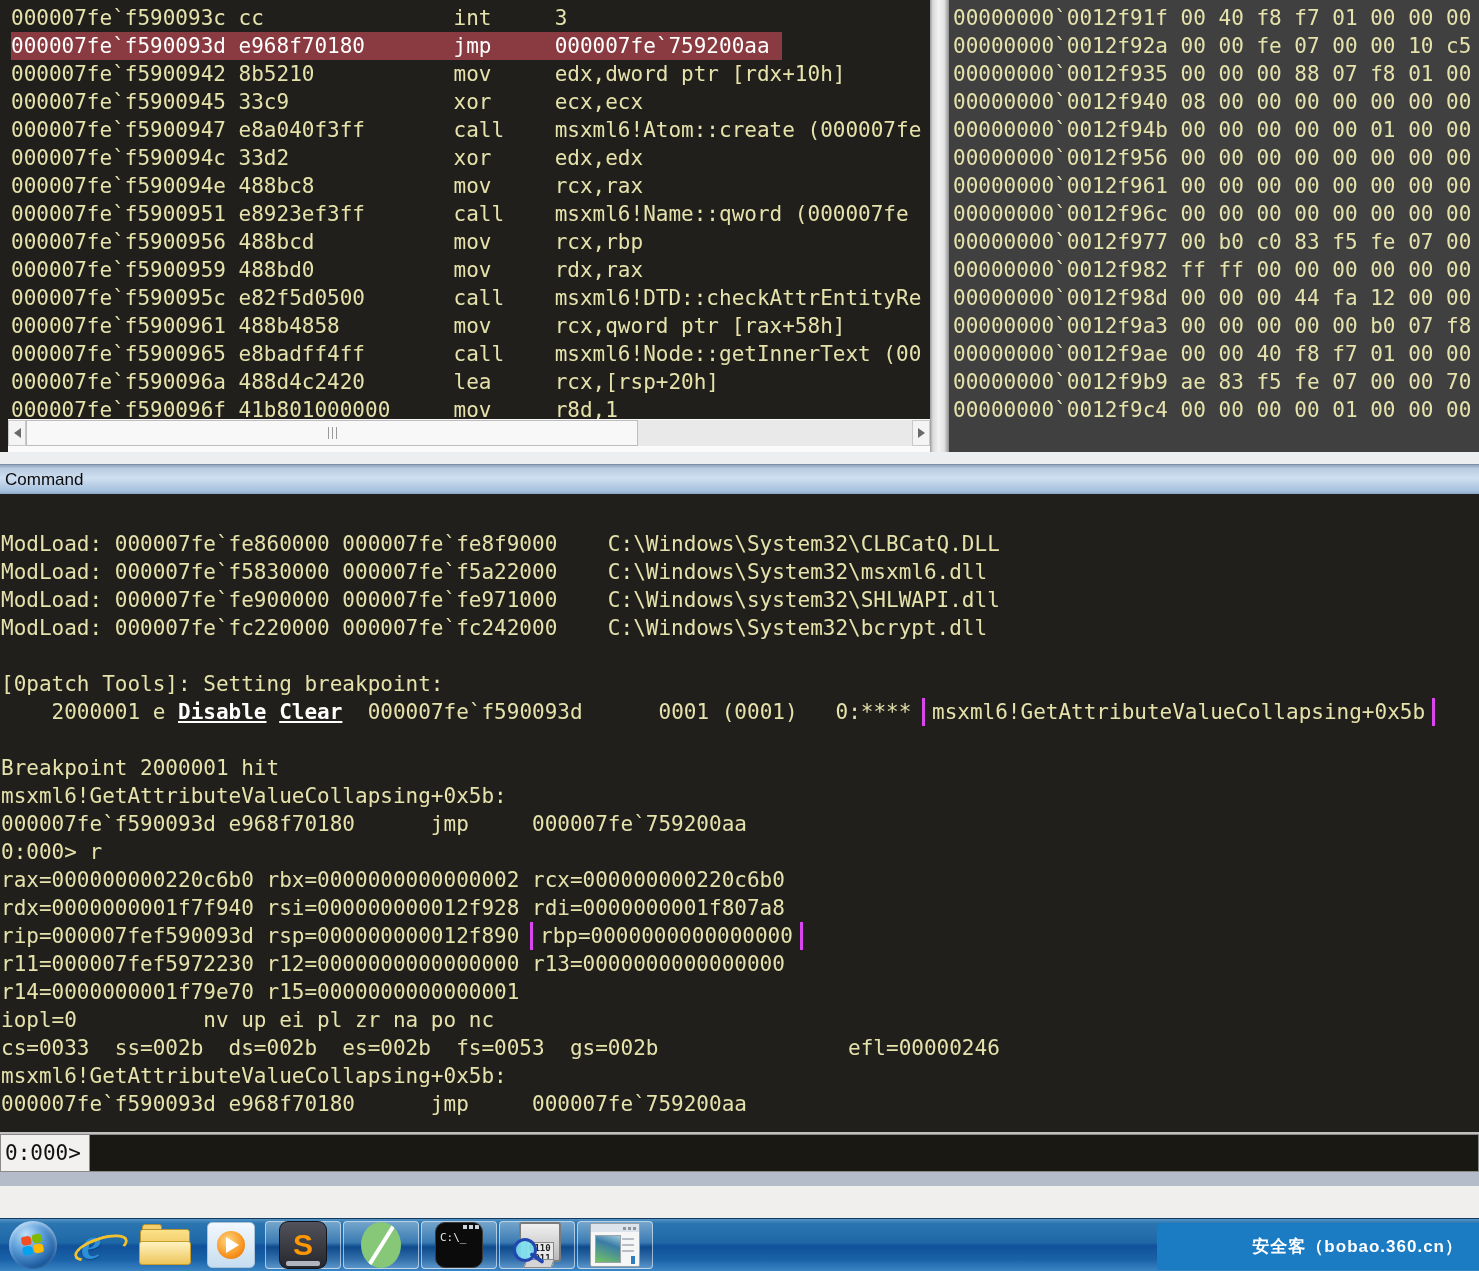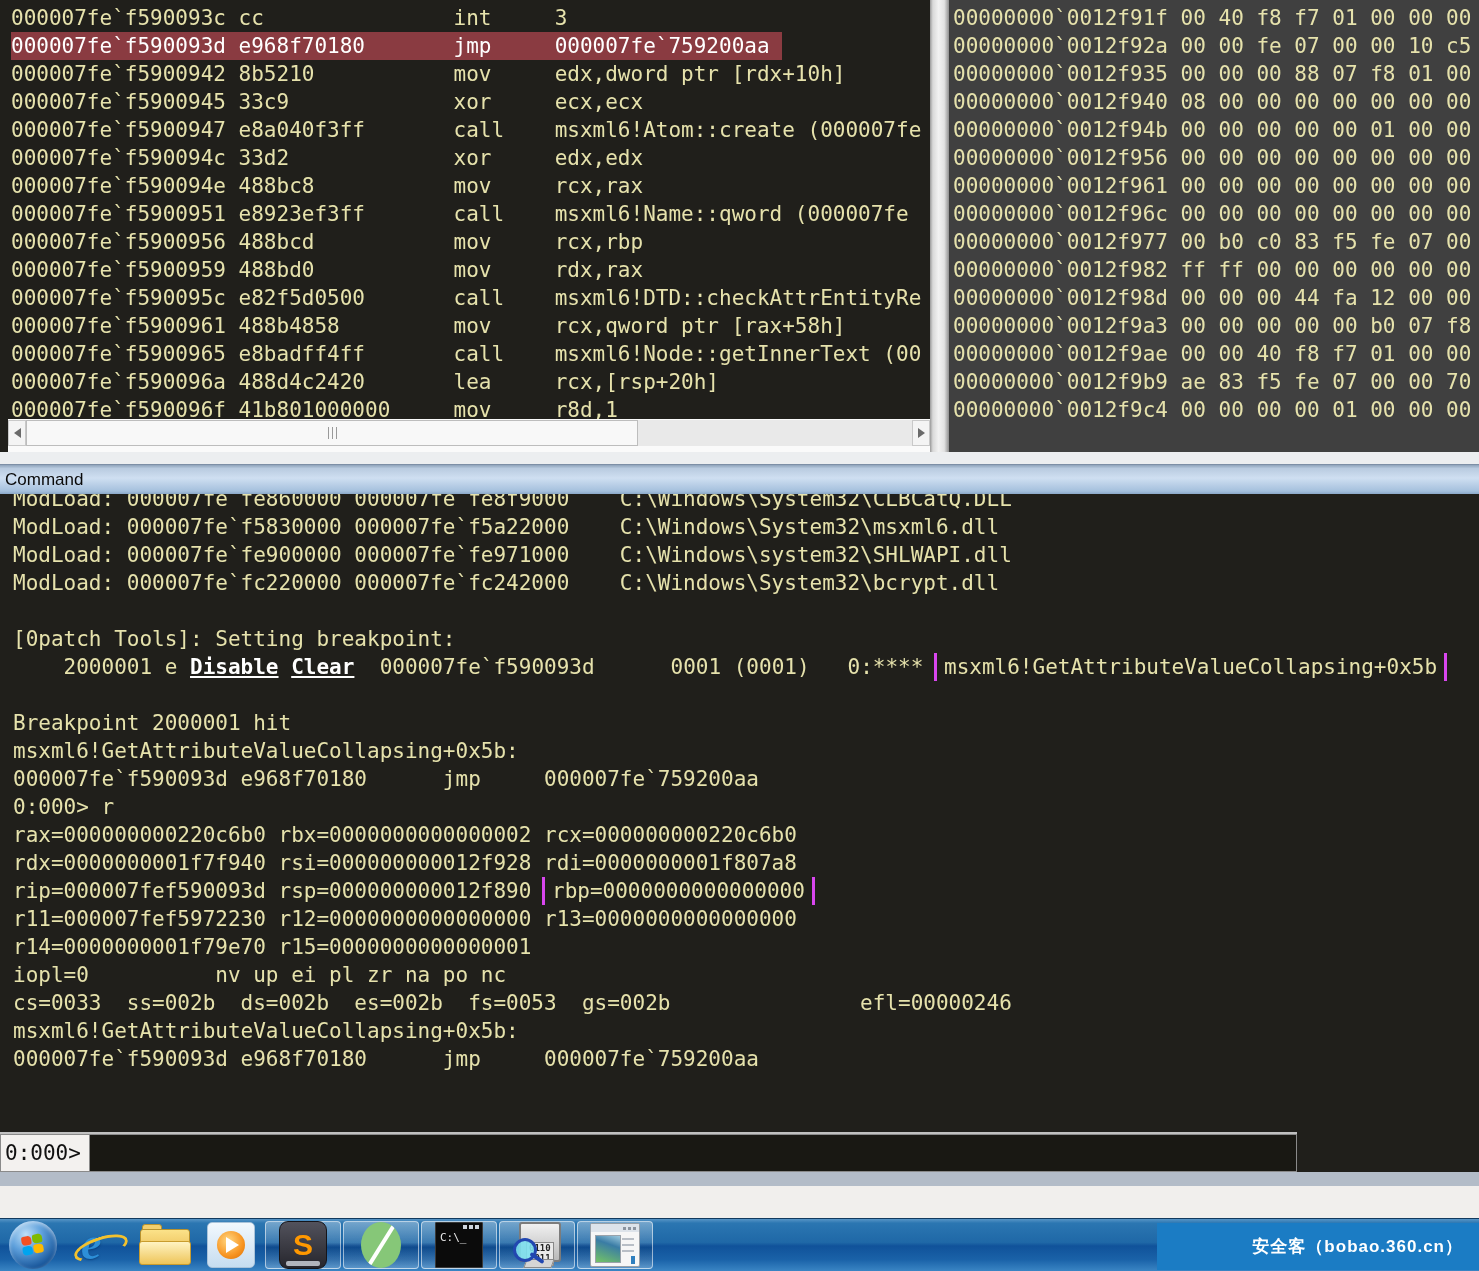--- a/index.html
+++ b/index.html
@@ -33,27 +33,27 @@
 
   
   .frame-strip{position:absolute;left:0;top:452px;width:1479px;height:12px;background:#eceef0;}
   .cmd-titlebar{position:absolute;left:0;top:464px;width:1479px;height:30px;
     background:linear-gradient(180deg,#8fa3bb 0,#b9cbe0 12%,#cfdff1 45%,#a5c0dd 90%,#8aa8c8 100%);
     border-top:1px solid #7d8fa6;box-sizing:border-box;
     color:#0a0a0a;font-size:17px;line-height:29px;padding-left:5px;}
 
   
   .cmd-output{position:absolute;left:0;top:494px;width:1479px;height:638px;background:#201f1b;overflow:hidden;}
-  .cmd-lines{padding-left:13px;}
+  .cmd-lines{padding-left:1px;margin-top:45px;}
   .cmd-lines .trow:first-child{margin-top:-9px;}
   .dml-link{color:#ffffff;text-decoration:underline;font-weight:bold;cursor:pointer;}
   .gbox{display:inline-block;border:3px solid #d946ef;padding:0 7px;margin:-4px -2px;line-height:30px;height:30px;}
 
   
-  .prompt-row{position:absolute;left:0;top:1132px;width:1297px;height:40px;border-top:2px solid #c0c0c0;box-sizing:border-box;display:flex;}
+  .prompt-row{position:absolute;left:0;top:1132px;width:1479px;height:40px;border-top:2px solid #c0c0c0;box-sizing:border-box;display:flex;}
   .prompt-label{width:90px;background:#f3f1ef;color:#111;border:1px solid #8a8a8a;box-sizing:border-box;
                 font-family:"DejaVu Sans Mono",monospace;font-size:21px;line-height:36px;padding-left:4px;}
   .prompt-input{flex:1;background:#191813;border:1px solid #8a8a8a;border-left:none;box-sizing:border-box;
                 color:#e6e2ac;font-family:"DejaVu Sans Mono",monospace;font-size:21px;outline:none;}
 
   .strip-blue{position:absolute;left:0;top:1172px;width:1479px;height:14px;background:#b3bcc8;}
   .strip-gray{position:absolute;left:0;top:1186px;width:1479px;height:32px;background:#f1efed;}
 
   
   .taskbar{position:absolute;left:0;top:1218px;width:1479px;height:53px;
@@ -100,21 +100,21 @@
   .sublime{position:relative;width:46px;height:46px;border-radius:9px;background:linear-gradient(180deg,#52525c,#26262d);
            border:1px solid #15151a;display:flex;align-items:center;justify-content:center;}
   .sublime .s{font:bold 30px "Liberation Sans",sans-serif;color:#ff9800;}
   .sublime .tray{position:absolute;bottom:2px;left:6px;width:34px;height:5px;background:#c9ced6;border-radius:2px;opacity:.85;}
 
   
   .greenapp{position:relative;width:40px;height:46px;border-radius:50%;background:#86c778;overflow:hidden;}
   .greenapp .slash{position:absolute;left:18px;top:-4px;width:4px;height:56px;background:#ffffff;transform:rotate(32deg);}
 
   
-  .cmdicon{position:relative;width:46px;height:44px;background:#0b0b0b;border-radius:1px;border:1px solid #3a3a3a;overflow:hidden;}
+  .cmdicon{position:relative;width:46px;height:44px;background:#0b0b0b;border-radius:10px;border:1px solid #3a3a3a;overflow:hidden;}
   .cmdicon .bar{position:absolute;right:3px;top:2px;display:flex;gap:2px;}
   .cmdicon .bar i{width:4px;height:4px;background:#cfd6de;display:block;}
   .cmdicon .txt{position:absolute;left:4px;top:8px;font:11px "DejaVu Sans Mono",monospace;color:#e8e8e8;}
 
   
   .windbg{position:relative;width:48px;height:46px;}
   .windbg .tower{position:absolute;left:6px;top:0;width:38px;height:36px;background:linear-gradient(180deg,#f0f0f0,#b9b9b9);
                  border:2px solid #7c7c7c;border-radius:3px;}
   .windbg .screen{position:absolute;left:13px;top:20px;width:24px;height:22px;background:#e9e9e9;border:1px solid #888;
                   font:bold 9px "DejaVu Sans Mono",monospace;color:#222;line-height:10px;padding-left:2px;overflow:hidden;}

